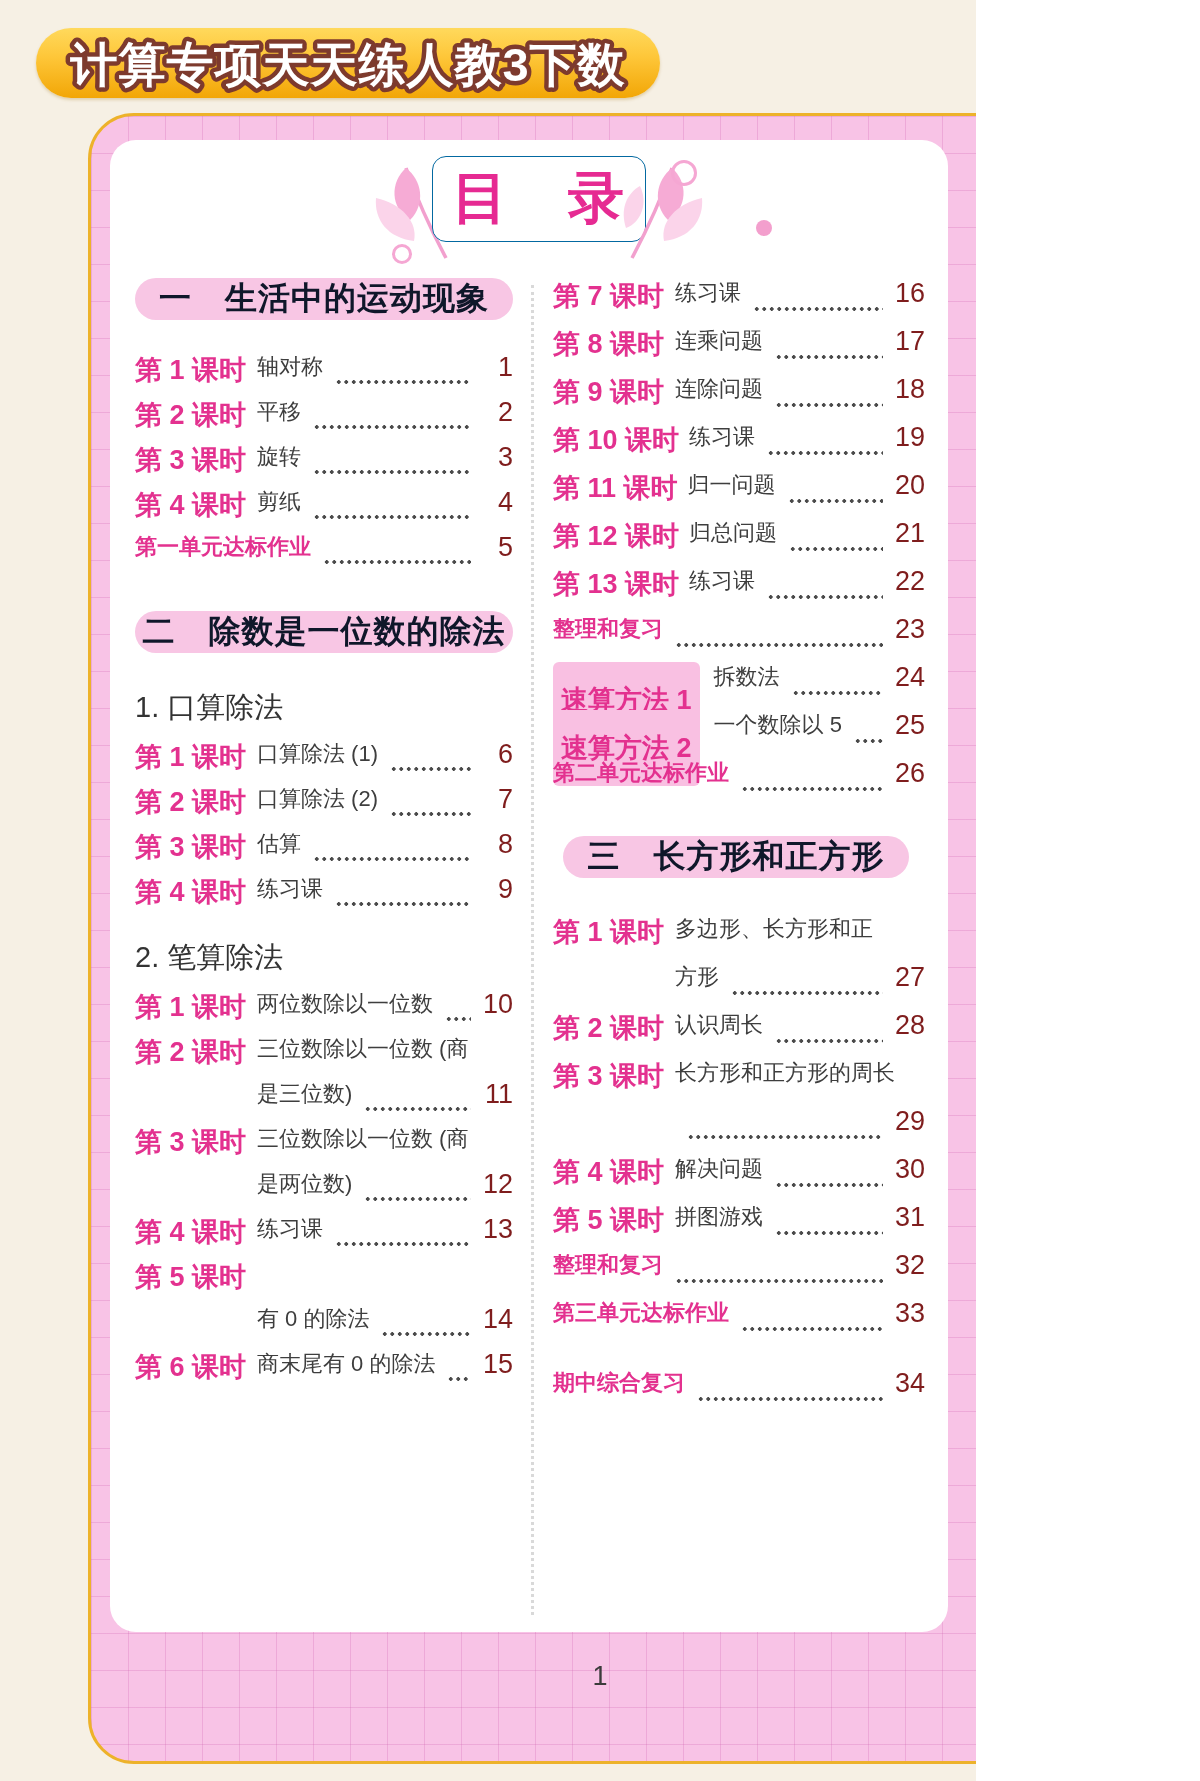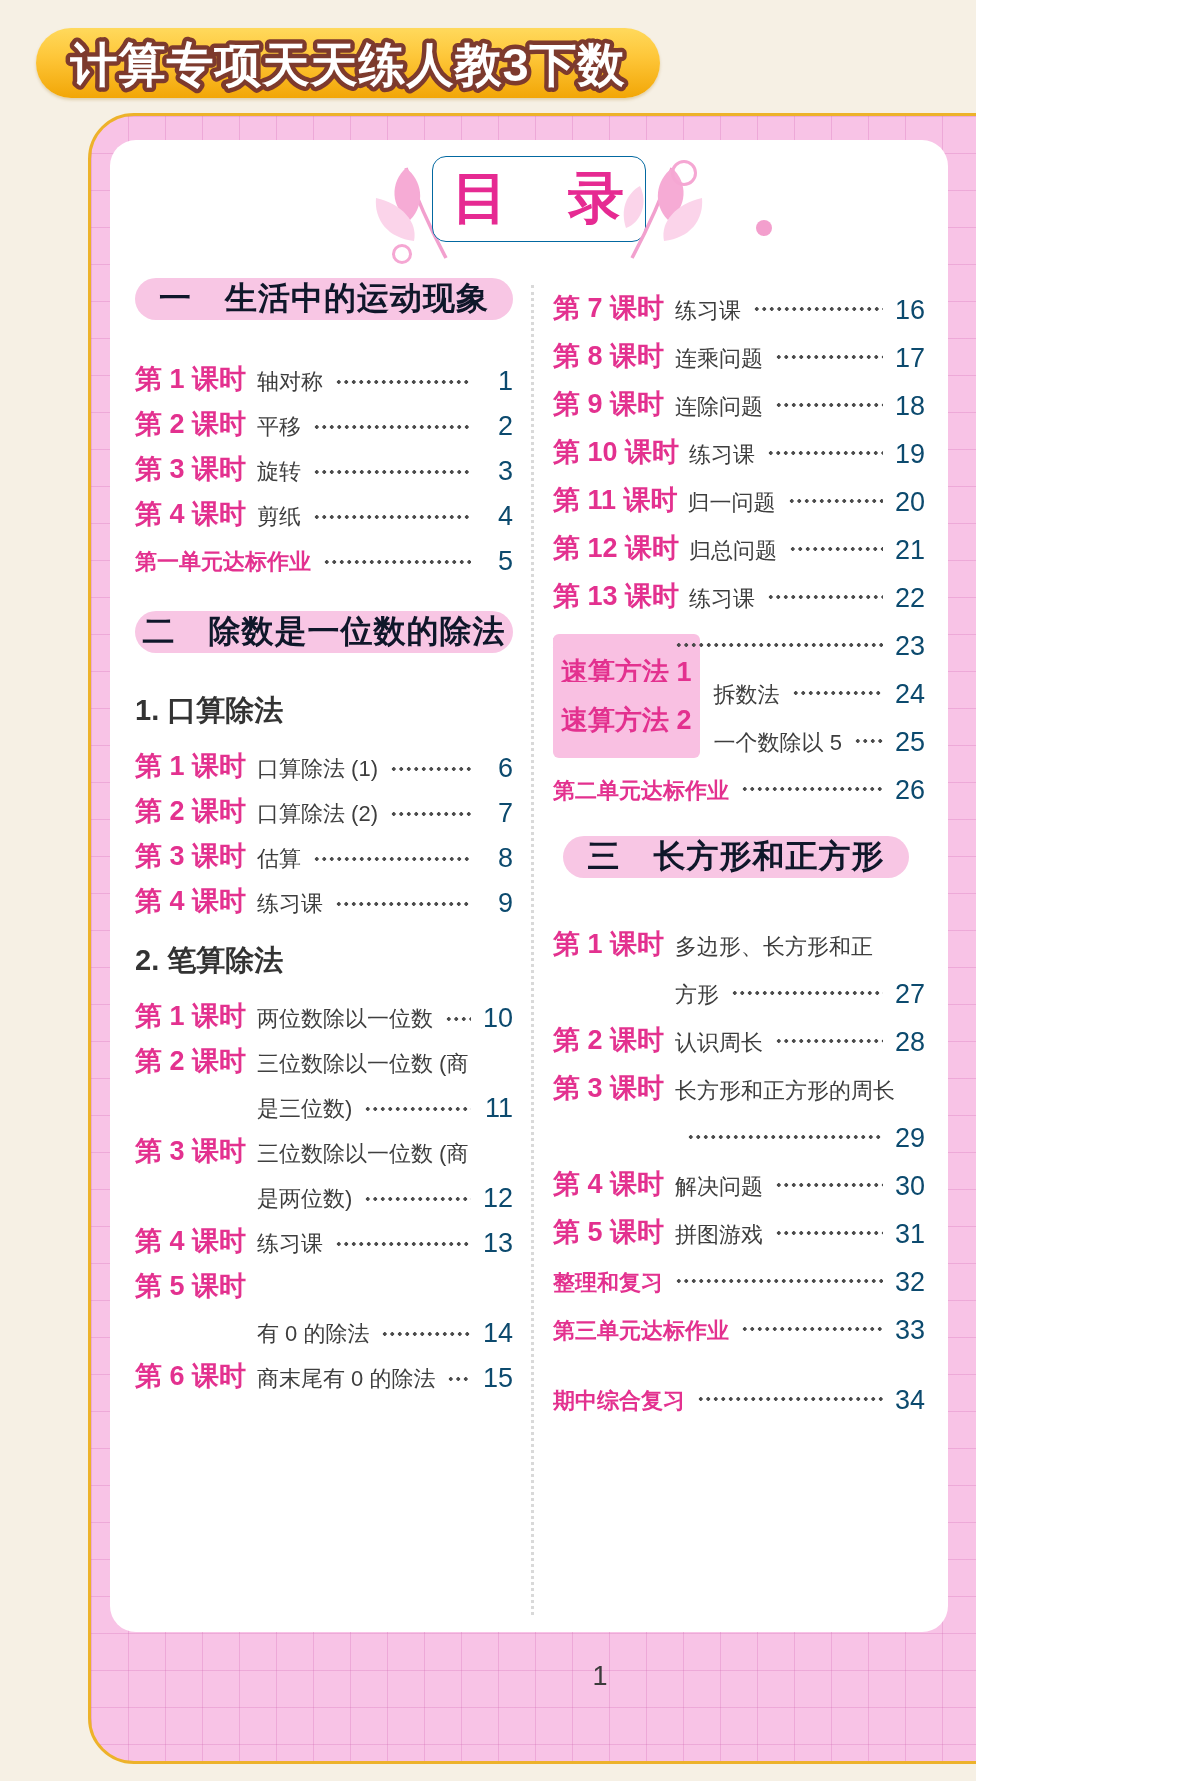--- a/index.html
+++ b/index.html
@@ -47,37 +47,37 @@
   .col-right{left:443px;width:372px;}
   .divider{position:absolute;left:421px;top:145px;height:1330px;width:0;
            border-left:3px dotted #d9d9d9;}
 
   .pill{height:42px;margin:34px 0 32px 0;background:#f8c6e4;border-radius:21px;
         display:flex;align-items:center;justify-content:center;}
   .col .pill:first-child{margin-top:0;}
   .col-right .pill{margin-left:10px;margin-right:16px;margin-top:30px;margin-bottom:36px;}
   .pill-t{font-size:32px;font-weight:bold;color:#0f172a;letter-spacing:1px;}
 
-  .sub{height:46px;margin:16px 0 8px 0;display:flex;align-items:flex-end;
-       font-size:29px;color:#333333;font-weight:bold;}
-
-  .row{height:45px;display:flex;align-items:flex-end;white-space:nowrap;}
+  .sub{height:46px;margin:16px 0 8px 0;display:flex;align-items:center;
+       font-size:29px;color:#333333;}
+
+  .row{height:45px;display:flex;align-items:flex-start;white-space:nowrap;}
   .col-right .row{height:48px;}
   .gap{height:22px;}
 
   .lbl{min-width:112px;margin-right:10px;font-size:27px;font-weight:bold;color:#e3318f;}
   .lbl.hl{min-width:0;padding:20px 8px;margin-right:14px;background:#f9c0e2;border-radius:6px;}
   .ttl{font-size:22px;color:#3e3e3e;}
   .ttl.mag{color:#e3318f;font-weight:bold;}
   .spacer{width:122px;flex:none;}
   .dots{flex:1 1 auto;height:8px;margin:0 8px 0 12px;align-self:center;
         transform:translateY(7px);
         background-image:radial-gradient(circle,#4a4a4a 1.7px,transparent 2px);
         background-size:7.5px 8px;background-repeat:repeat-x;background-position:0 50%;}
-  .pg{min-width:34px;text-align:right;font-size:27px;color:#0c4a6e;}
+  .pg{min-width:34px;text-align:right;font-size:27px;color:#7f1d1d;}
 
   .folio{position:absolute;left:0;top:1548px;width:100%;text-align:center;
          font-size:27px;color:#3b3b3b;}
 </style>
 </head>
 <body>
 
 <div class="page">
 
   <div class="frame"></div>

